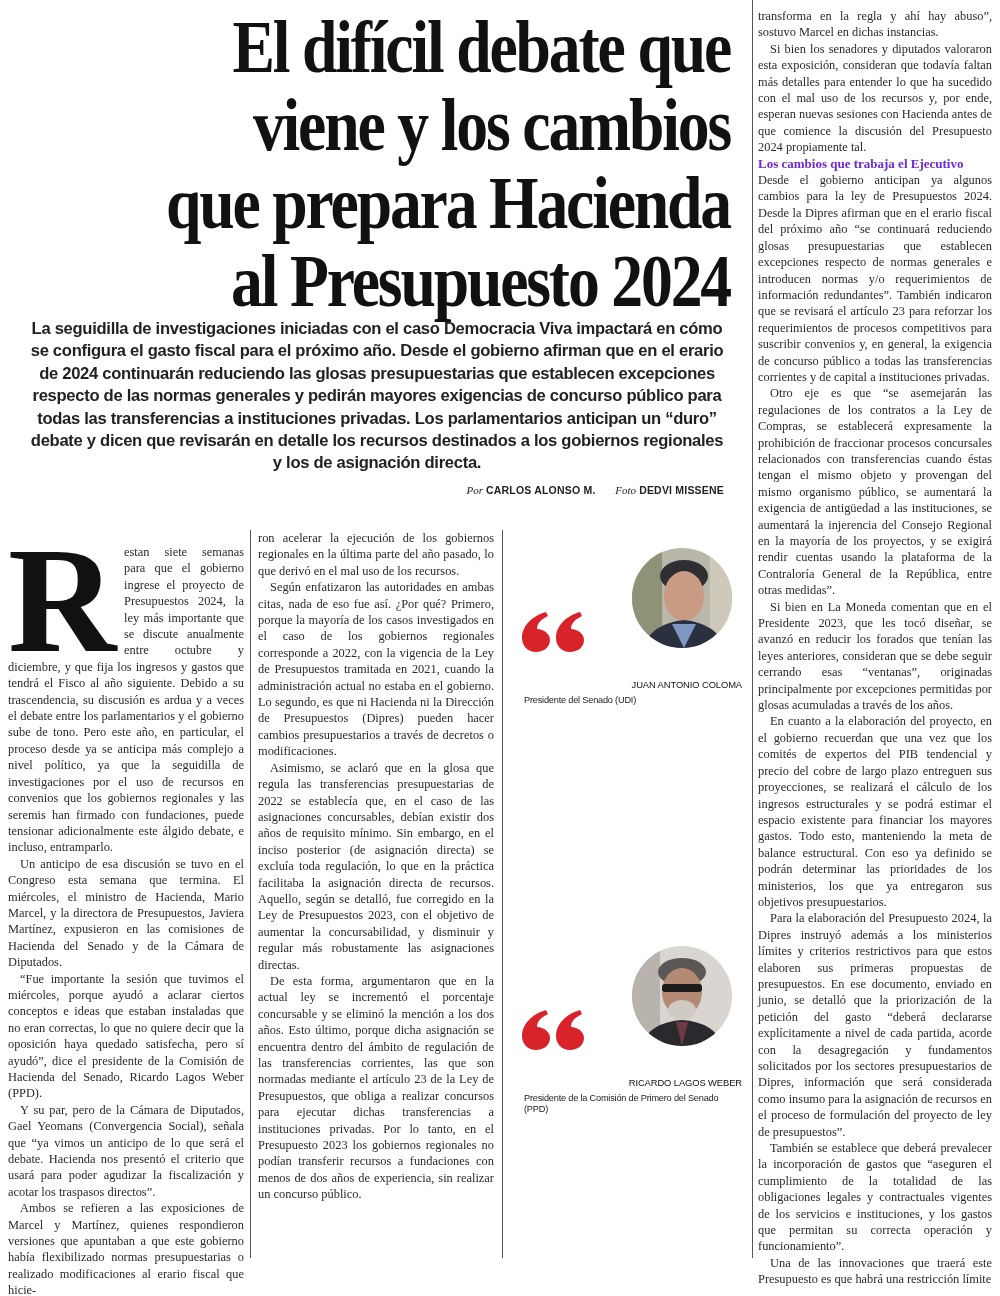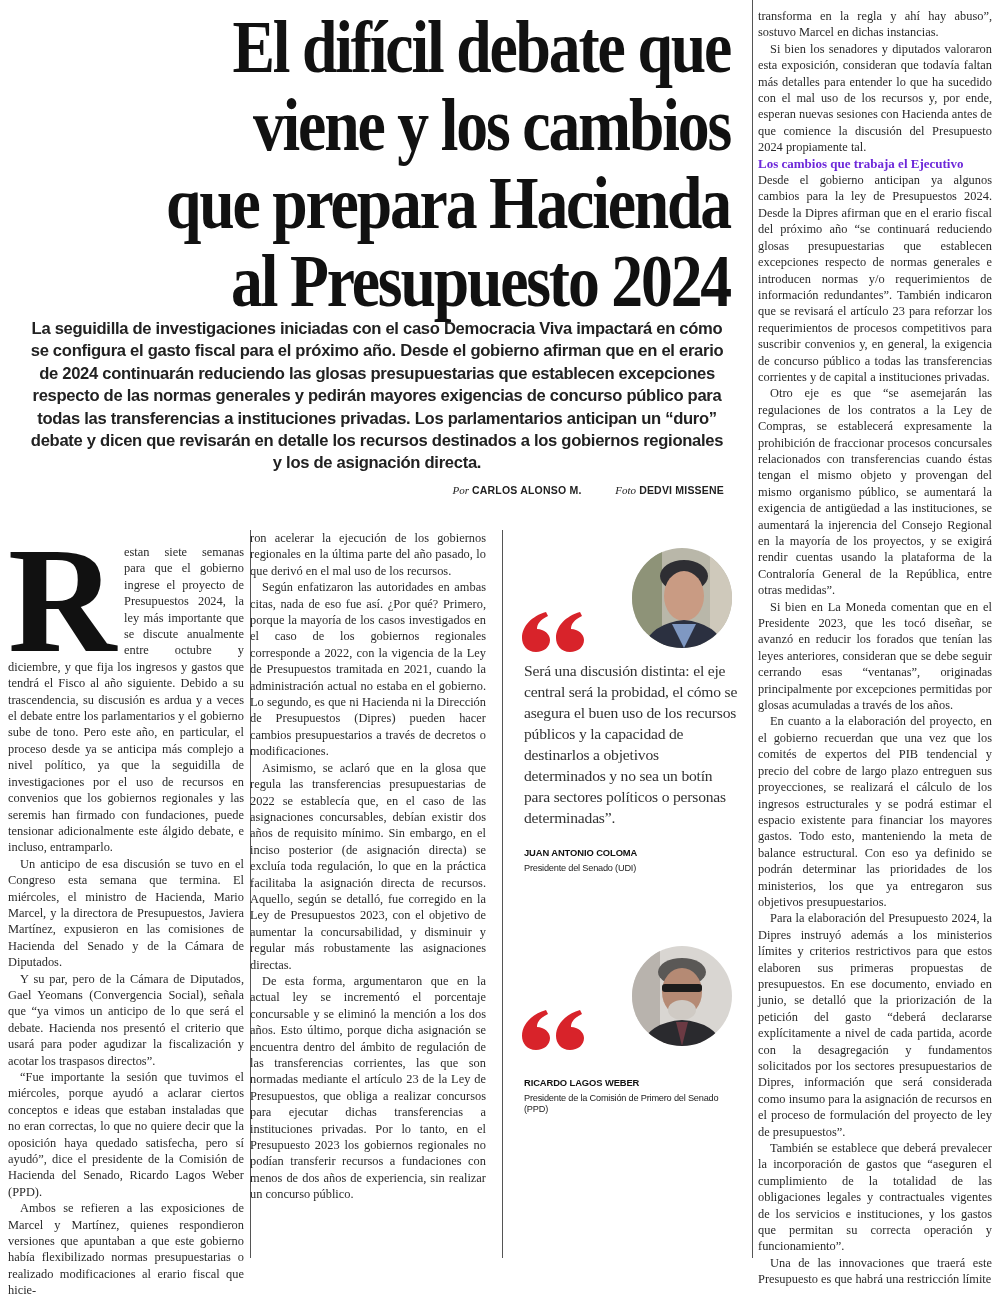--- a/index.html
+++ b/index.html
@@ -18,34 +18,34 @@
     text-align: center;
     font-family: "Liberation Sans", "DejaVu Sans", sans-serif;
     font-weight: bold; font-size: 16.6px; line-height: 22.4px; letter-spacing: -0.3px;
     color: #222;
   }
   #byline {
     position: absolute; right: 276px; top: 484px;
     font-family: "Liberation Sans", "DejaVu Sans", sans-serif;
     font-size: 10.5px; color: #222; white-space: nowrap;
   }
-  #byline .lbl { font-style: italic; font-family: "Liberation Serif", "DejaVu Serif", serif; font-size: 11px; margin-right: 3px; margin-left: 14px; }
+  #byline .lbl { font-style: italic; font-family: "Liberation Serif", "DejaVu Serif", serif; font-size: 11px; margin-right: 3px; }
   #byline .nm { font-weight: bold; letter-spacing: 0.2px; }
   #byline .gap { display: inline-block; width: 14px; }
 
   .col {
     position: absolute;
     font-family: "Liberation Serif", "DejaVu Serif", serif;
     font-size: 12.4px; line-height: 16.4px; color: #2a2a2a;
     text-align: justify; hyphens: manual;
   }
   .col p { margin: 0; text-indent: 12px; }
   .col p.noindent { text-indent: 0; }
   #col1 { left: 8px; top: 544px; width: 236px; }
-  #col2 { left: 250px; top: 530px; width: 236px; }
+  #col2 { left: 258px; top: 530px; width: 236px; }
   #col4 { left: 758px; top: 8px; width: 234px; }
 
   .rule-v { position: absolute; width: 1px; background: #555; }
   #rule1 { left: 250px; top: 530px; height: 728px; }
   #rule2 { left: 502px; top: 530px; height: 728px; }
   #rule3 { left: 752px; top: 0px; height: 1258px; }
 
   .dropcap {
     float: left;
     font-family: "Liberation Serif", "DejaVu Serif", serif;
@@ -65,21 +65,21 @@
     overflow: hidden;
   }
   .quote-mark { position: absolute; left: 2px; top: 64px; width: 62px; height: 40px; }
   .quote-text {
     position: absolute; left: 4px; top: 112px; width: 218px;
     font-family: "Liberation Serif", "DejaVu Serif", serif;
     font-size: 15.6px; line-height: 21px; color: #333; letter-spacing: -0.2px;
   }
   .quote-name {
     font-family: "Liberation Sans", "DejaVu Sans", sans-serif;
-    font-weight: bold; font-size: 9.4px; color: #111; margin-top: 14px; letter-spacing: -0.1px;
+    font-weight: normal; font-size: 9.4px; color: #111; margin-top: 14px; letter-spacing: -0.1px; text-align: right;
   }
   .quote-role {
     font-family: "Liberation Sans", "DejaVu Sans", sans-serif;
     font-size: 9.2px; line-height: 11px; color: #222;
   }
 </style>
 </head>
 <body>
 
 <div id="headline">
@@ -97,22 +97,22 @@
   <span class="lbl">Foto</span><span class="nm">DEDVI MISSENE</span>
 </div>
 
 <div class="rule-v" id="rule1"></div>
 <div class="rule-v" id="rule2"></div>
 <div class="rule-v" id="rule3"></div>
 
 <div class="col" id="col1">
   <p class="noindent"><span class="dropcap">R</span><span>estan siete semanas para que el gobierno ingrese el proyecto de Presupuestos 2024, la ley más importante que se discute anualmente entre octubre y diciembre, y que fija los ingresos y gastos que tendrá el Fisco al año siguiente. Debido a su trascendencia, su discusión es ardua y a veces el debate entre los parlamentarios y el gobierno sube de tono. Pero este año, en particular, el proceso desde ya se anticipa más complejo a nivel político, ya que la seguidilla de investigaciones por el uso de recursos en convenios que los gobiernos regionales y las seremis han firmado con fundaciones, puede tensionar adicionalmente este álgido debate, e incluso, entramparlo.</span></p>
   <p>Un anticipo de esa discusión se tuvo en el Congreso esta semana que termina. El miércoles, el ministro de Hacienda, Mario Marcel, y la directora de Presupuestos, Javiera Martínez, expusieron en las comisiones de Hacienda del Senado y de la Cámara de Diputados.</p>
+  <p>“Fue importante la sesión que tuvimos el miércoles, porque ayudó a aclarar ciertos conceptos e ideas que estaban instaladas que no eran correctas, lo que no quiere decir que la oposición haya quedado satisfecha, pero sí ayudó”, dice el presidente de la Comisión de Hacienda del Senado, Ricardo Lagos Weber (PPD).</p>
   <p>Y su par, pero de la Cámara de Diputados, Gael Yeomans (Convergencia Social), señala que “ya vimos un anticipo de lo que será el debate. Hacienda nos presentó el criterio que usará para poder agudizar la fiscalización y acotar los traspasos directos”.</p>
-  <p>“Fue importante la sesión que tuvimos el miércoles, porque ayudó a aclarar ciertos conceptos e ideas que estaban instaladas que no eran correctas, lo que no quiere decir que la oposición haya quedado satisfecha, pero sí ayudó”, dice el presidente de la Comisión de Hacienda del Senado, Ricardo Lagos Weber (PPD).</p>
   <p>Ambos se refieren a las exposiciones de Marcel y Martínez, quienes respondieron versiones que apuntaban a que este gobierno había flexibilizado normas presupuestarias o realizado modificaciones al erario fiscal que hicie-</p>
 </div>
 
 <div class="col" id="col2">
   <p class="noindent">ron acelerar la ejecución de los gobiernos regionales en la última parte del año pasado, lo que derivó en el mal uso de los recursos.</p>
   <p>Según enfatizaron las autoridades en ambas citas, nada de eso fue así. ¿Por qué? Primero, porque la mayoría de los casos investigados en el caso de los gobiernos regionales corresponde a 2022, con la vigencia de la Ley de Presupuestos tramitada en 2021, cuando la administración actual no estaba en el gobierno. Lo segundo, es que ni Hacienda ni la Dirección de Presupuestos (Dipres) pueden hacer cambios presupuestarios a través de decretos o modificaciones.</p>
   <p>Asimismo, se aclaró que en la glosa que regula las transferencias presupuestarias de 2022 se establecía que, en el caso de las asignaciones concursables, debían existir dos años de requisito mínimo. Sin embargo, en el inciso posterior (de asignación directa) se excluía toda regulación, lo que en la práctica facilitaba la asignación directa de recursos. Aquello, según se detalló, fue corregido en la Ley de Presupuestos 2023, con el objetivo de aumentar la concursabilidad, y disminuir y regular más robustamente las asignaciones directas.</p>
   <p>De esta forma, argumentaron que en la actual ley se incrementó el porcentaje concursable y se eliminó la mención a los dos años. Esto último, porque dicha asignación se encuentra dentro del ámbito de regulación de las transferencias corrientes, las que son normadas mediante el artículo 23 de la Ley de Presupuestos, que obliga a realizar concursos para ejecutar dichas transferencias a instituciones privadas. Por lo tanto, en el Presupuesto 2023 los gobiernos regionales no podían transferir recursos a fundaciones con menos de dos años de experiencia, sin realizar un concurso público.</p>
 </div>
 
@@ -126,21 +126,20 @@
       <ellipse cx="52" cy="48" rx="20" ry="25" fill="#c99b83"></ellipse>
       <path d="M10 100 Q20 75 52 72 Q84 75 94 100 Z" fill="#2b3040"></path>
       <path d="M40 76 L52 100 L64 76 Z" fill="#7f98c2"></path>
     </svg>
   </div>
   <svg class="quote-mark" viewBox="0 0 62 40">
     <path d="M14 40 C5 40 0 33 0 26 C0 14 10 4 24 0 L26 4 C18 8 15 12 15 17 C22 17 28 22 28 28 C28 35 22 40 14 40 Z" fill="#d8232a"></path>
     <path d="M48 40 C39 40 34 33 34 26 C34 14 44 4 58 0 L60 4 C52 8 49 12 49 17 C56 17 62 22 62 28 C62 35 56 40 48 40 Z" fill="#d8232a"></path>
   </svg>
   <div class="quote-text">
-    <div>Será una discusión distinta: el eje central será la probidad, el cómo se asegura el buen uso de los recursos públicos y la capacidad de destinarlos a objetivos determinados y no sea un botín para sectores políticos o personas determinadas”.</div>
     <div class="quote-name">JUAN ANTONIO COLOMA</div>
     <div class="quote-role">Presidente del Senado (UDI)</div>
   </div>
 </div>
 
 <div class="quote-box" id="quote2">
   <div class="portrait">
     <svg width="100" height="100" viewBox="0 0 100 100">
       <rect width="100" height="100" fill="#d9d6d2"></rect>
       <rect x="0" y="0" width="28" height="100" fill="#b8b3ad"></rect>

